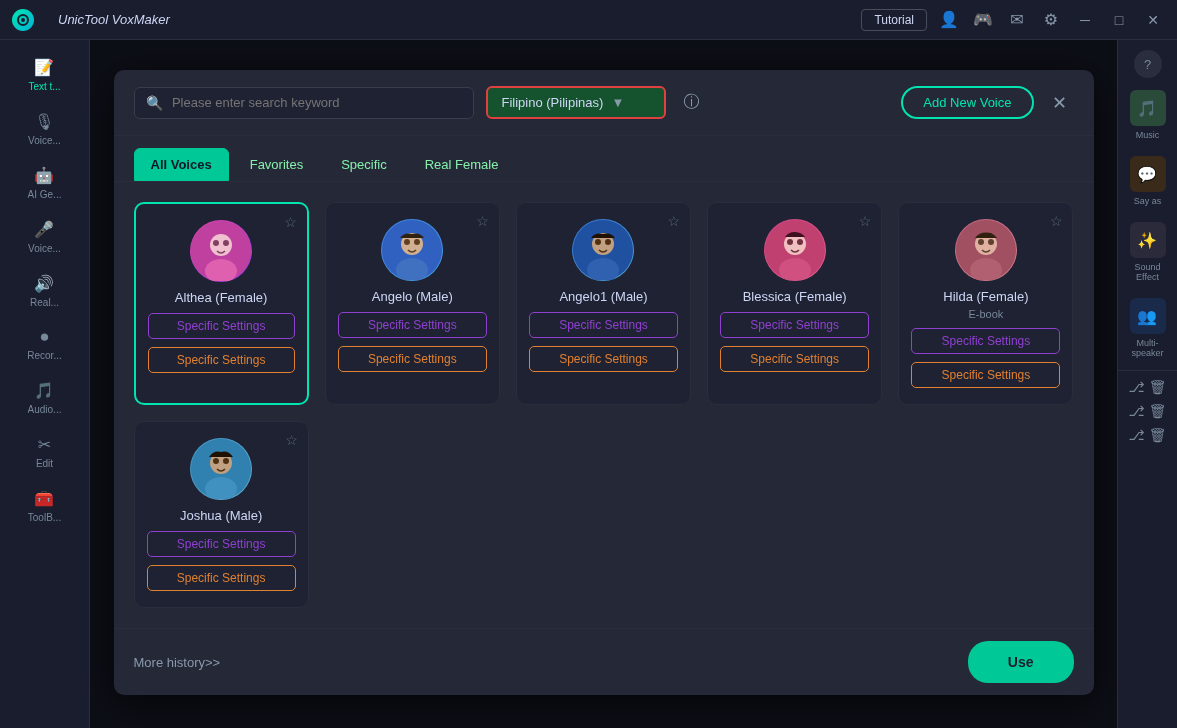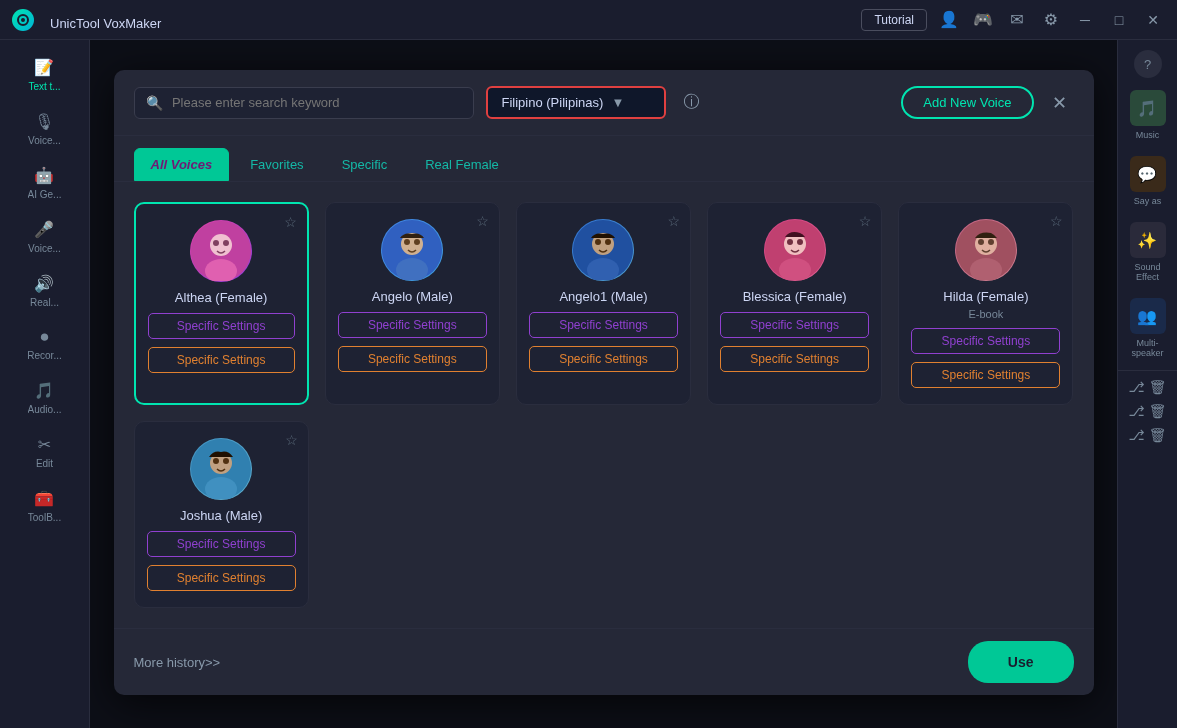--- a/index.html
+++ b/index.html
@@ -17,23 +17,24 @@
     .title-bar {
       height: 40px;
       background: #1a1d2e;
       display: flex;
       align-items: center;
       padding: 0 12px;
       border-bottom: 1px solid #2a2d3e;
     }
     .title-bar-logo {
       display: flex;
-      align-items: flex-end;
-      gap: 16px;
+      align-items: center;
+      gap: 24px;
       flex: 1;
+      font-style: italic;
     }
     .logo-icon {
       width: 22px; height: 22px;
       background: linear-gradient(135deg, #00e5b0, #00b4d8);
       border-radius: 50%;
       display: flex; align-items: center; justify-content: center;
       font-size: 10px; color: #1a1d2e; font-weight: bold;
     }
     .title-bar-title {
       font-size: 13px;
@@ -229,21 +230,21 @@
     .search-icon { color: #5a6a7a; font-size: 14px; }
     .search-input {
       background: transparent;
       border: none;
       outline: none;
       color: #8899aa;
       font-size: 13px;
       width: 100%;
     }
     .lang-dropdown {
-      background: #0f172a;
+      background: #14532d;
       border: 2px solid #e04040;
       border-radius: 6px;
       padding: 7px 14px;
       color: #cdd6f4;
       font-size: 13px;
       display: flex;
       align-items: center;
       gap: 8px;
       cursor: pointer;
       min-width: 180px;
@@ -277,31 +278,30 @@
     
     .modal-tabs {
       display: flex;
       padding: 12px 20px 0;
       gap: 4px;
       border-bottom: 1px solid #2a2d3e;
     }
     .tab-item {
       padding: 8px 16px;
       font-size: 13px;
-      color: #14b8a6;
+      color: #86efac;
       cursor: pointer;
       border-radius: 6px 6px 0 0;
       border: 1px solid transparent;
     }
     .tab-item.active {
       background: #00c896;
-      color: #701a75;
+      color: #0f172a;
       font-weight: 600;
       border-color: #00c896;
-      font-style: italic;
     }
 
     
     .voice-grid {
       display: grid;
       grid-template-columns: repeat(5, 1fr);
       gap: 16px;
       padding: 20px;
       overflow-y: auto;
     }

